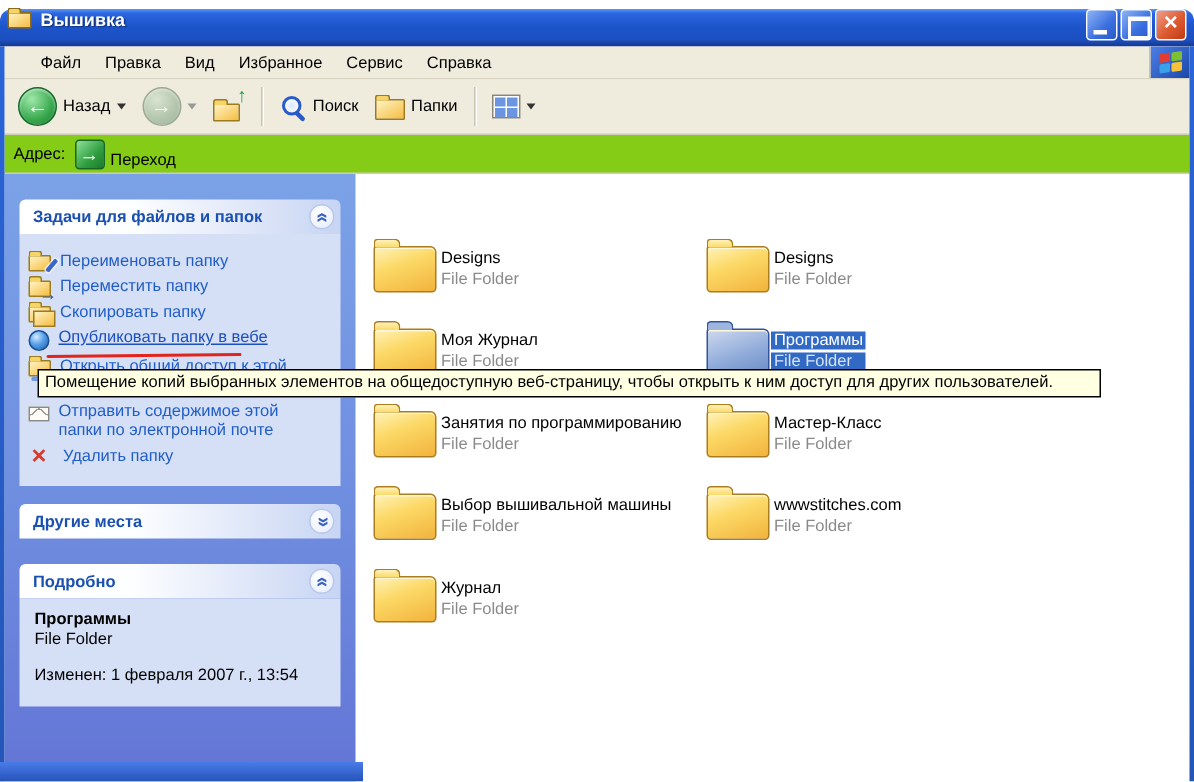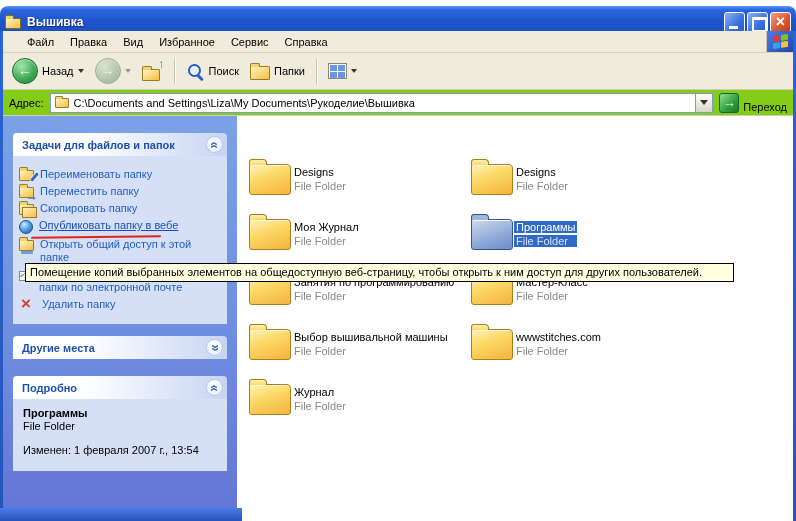--- a/index.html
+++ b/index.html
@@ -6,21 +6,21 @@
   html,body { margin:0; padding:0; }
   body {
     width:796px; height:521px; position:relative; overflow:hidden;
     background:#ffffff; font-family:"Liberation Sans", sans-serif; font-size:11px;
   }
   .window { position:absolute; top:6px; left:0; width:796px; height:515px; }
 
   
   .titlebar {
     position:absolute; top:0; left:0; right:0; height:25px;
-    border-radius:8px 8px 0 0; padding:16px 5px; display:flex; align-items:center;
+    border-radius:8px 8px 0 0; padding:0 5px; display:flex; 
     background:linear-gradient(to bottom,#5a95f6 0%,#2a66e0 12%,#1e55cc 45%,#1c4fc0 82%,#16388f 100%);
   }
   .title-icon { position:relative; width:16px; height:11px; margin-top:2px;
     background:linear-gradient(150deg,#fff3c4,#f5bd41); border:1px solid #8a6a18; border-radius:1px; }
   .title-icon::before { content:""; position:absolute; top:-4px; left:-1px; width:7px; height:3px;
     background:#f7d468; border:1px solid #8a6a18; border-bottom:none; border-radius:2px 2px 0 0; }
   .title-text { color:#fff; font-weight:bold; font-size:12px; margin-left:6px; flex:1;
     text-shadow:1px 1px 1px #12307a; }
   .win-buttons { display:flex; gap:2px; }
   .wbtn { width:21px; height:21px; border:1px solid #fff; border-radius:3px; position:relative; cursor:pointer; }
@@ -178,21 +178,21 @@
     border-radius:3px 4px 0 0; }
   .file-labels { display:flex; flex-direction:column; padding-top:7px; }
   .file-name { color:#000; white-space:nowrap; padding:0 2px; }
   .file-type { color:#8a8a8a; white-space:nowrap; padding:0 2px; margin-top:2px; }
   .file-item.selected .file-name { background:#316ac5; color:#fff; }
   .file-item.selected .file-type { background:#316ac5; color:#d7e2f6; }
   .file-item.selected .folder { background:linear-gradient(160deg,#cdd8ee,#8da9d9 60%,#6c8cc4); border-color:#31549c; }
   .file-item.selected .folder::before { background:#9fb5de; border-color:#31549c; }
 
   
-  .tooltip { position:absolute; left:25px; top:257px; width:709px; height:17px; z-index:60;
+  .tooltip { position:absolute; left:25px; top:240px; width:709px; height:17px; z-index:60;
     background:#ffffe1; border:1px solid #000; padding:1px 4px 16px; color:#000;
     font-size:11px; line-height:14px; white-space:nowrap; overflow:hidden; }
 </style>
 </head>
 <body>
 
 <div class="window">
 
   <div class="titlebar">
     <span class="title-icon"></span>
@@ -261,27 +261,20 @@
           <i></i>
           <i></i>
           <i></i>
         </span>
       <span class="dd-arrow"></span>
     </span>
   </div>
 
   <div class="addressbar">
     <span>Адрес:</span>
-    <span class="addr-input">
-      <span class="addr-folder"></span>
-      <span class="addr-text">C:\Documents and Settings\Liza\My Documents\Рукоделие\Вышивка</span>
-      <span class="addr-dd">
-        <span class="dd-arrow"></span>
-      </span>
-    </span>
     <span class="go-btn">
       <span class="go-icon"></span>
       <span>Переход</span>
     </span>
   </div>
 
   <div class="taskpane">
 
     <div class="section">
       <div class="sec-header">

